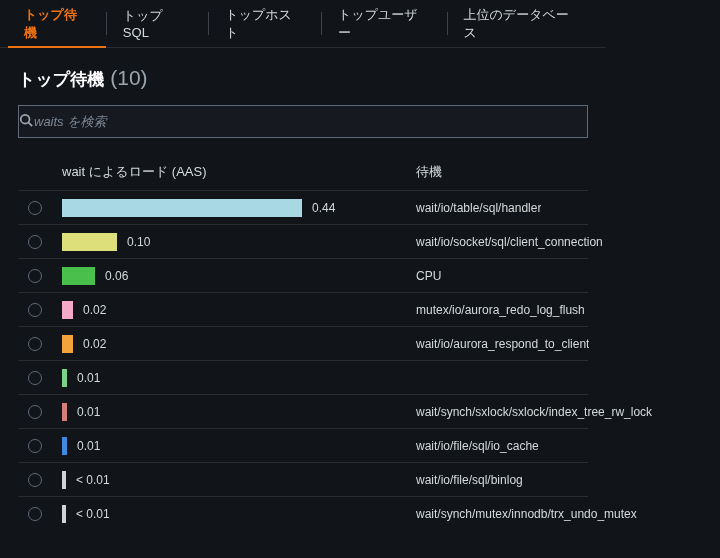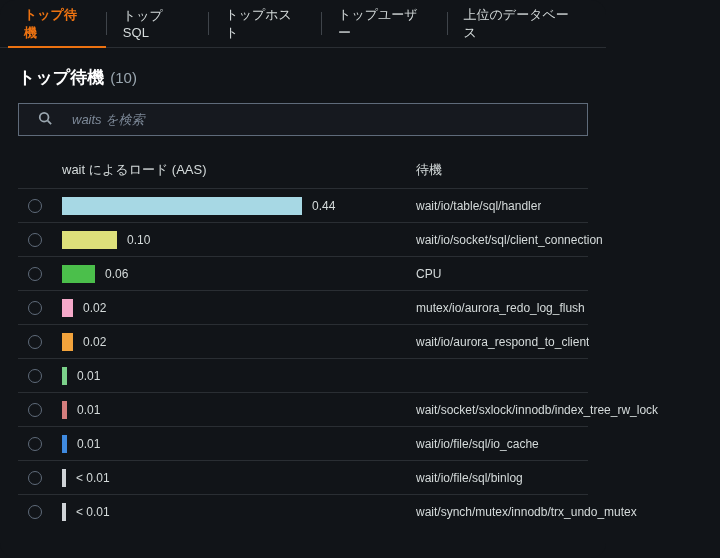--- a/index.html
+++ b/index.html
@@ -9,25 +9,25 @@
   
   .tabs { display: flex; align-items: stretch; height: 48px; padding: 0 8px; border-bottom: 1px solid #2a2e33; }
   .tab { display: flex; align-items: center; padding: 0 16px; color: #d5dbdb; cursor: pointer; position: relative; font-size: 13px; }
   .tab.active { color: #ec7211; font-weight: 700; }
   .tab.active::after { content: ""; position: absolute; left: 0; right: 0; bottom: -1px; height: 2px; background: #ec7211; }
   .tab-sep { width: 1px; background: #3f444a; margin: 12px 0; }
 
   
   .panel { padding: 18px 18px 0 18px; }
   .panel-title { font-size: 17px; color: #ffffff; font-weight: 700; display: flex; align-items: baseline; gap: 6px; }
-  .panel-title .count { color: #9ba7b0; font-weight: 400; font-size: 15px; }
+  .panel-title .count { color: #9ba7b0; font-weight: 400; font-size: 21px; }
 
   
   .search-wrap { margin-top: 14px; }
-  .search { display: flex; align-items: center; gap: 20px; border: 1px solid #5f6b7a; background: #16191f; padding: 7px 19px; }
+  .search { display: flex; align-items: center; gap: 1px; border: 1px solid #5f6b7a; background: #16191f; padding: 7px 0; }
   .search svg { flex: 0 0 auto; }
   .search input { flex: 1; background: transparent; border: none; outline: none; color: #d5dbdb; font-size: 13px; }
   .search input::placeholder { color: #7d8998; font-style: italic; }
 
   
   .table { margin-top: 16px; }
   .thead { display: flex; align-items: center; height: 36px; padding: 0 10px; font-size: 13px; color: #9ba7b0; }
   .col-radio { width: 34px; flex: 0 0 34px; }
   .col-load  { width: 354px; flex: 0 0 354px; display: flex; align-items: flex-end; }
   .col-wait  { flex: 1 1 auto; display: flex; align-items: center; }
@@ -183,21 +183,21 @@
             <div class="col-radio">
               <div class="radio"></div>
             </div>
             <div class="col-load">
               <div class="bar-wrap">
                 <div class="bar" style="width: 5px; background: rgb(212, 125, 125);"></div>
                 <span class="bar-label">0.01</span>
               </div>
             </div>
             <div class="col-wait">
-              <span class="wait-label">wait/socket/sxlock/innodb/index_tree_rw_lock</span>
+              <span class="wait-label">wait/synch/sxlock/sxlock/index_tree_rw_lock</span>
             </div>
           </div>
           <div class="row">
             <div class="col-radio">
               <div class="radio"></div>
             </div>
             <div class="col-load">
               <div class="bar-wrap">
                 <div class="bar" style="width: 5px; background: rgb(63, 138, 224);"></div>
                 <span class="bar-label">0.01</span>

